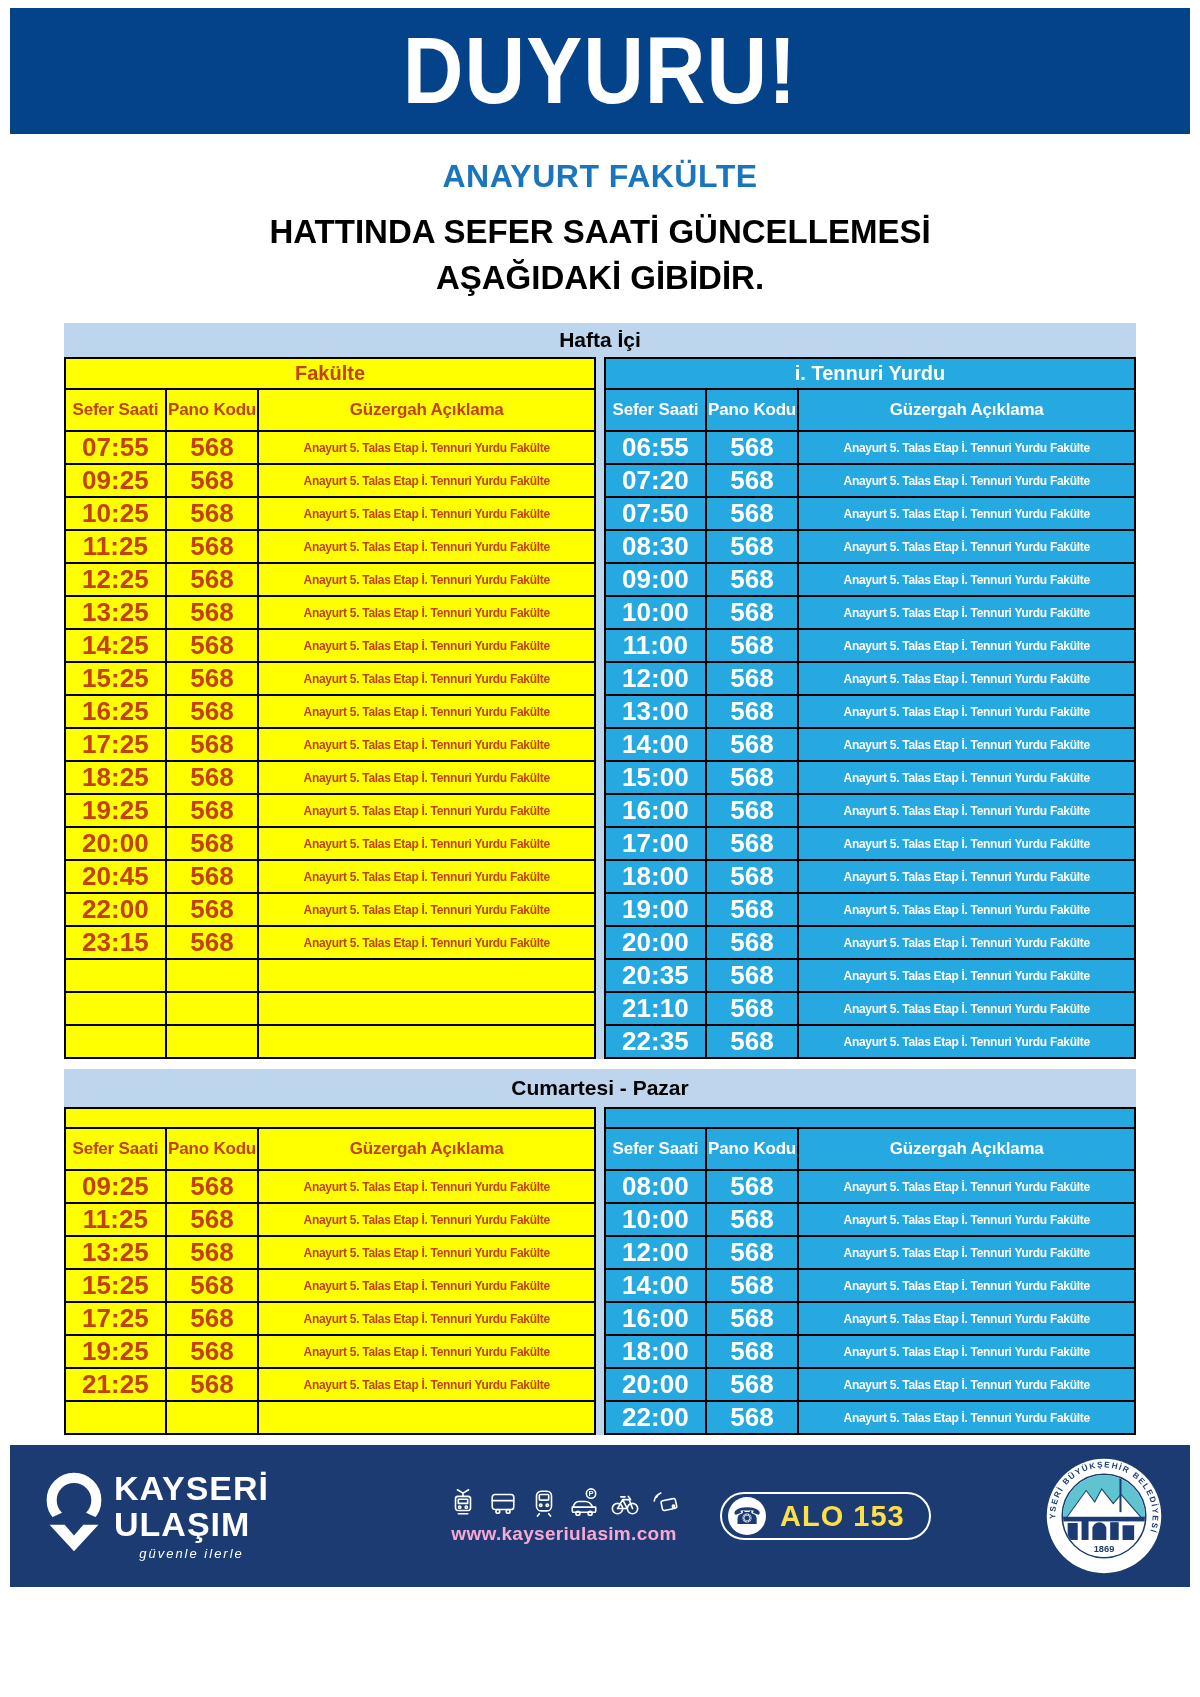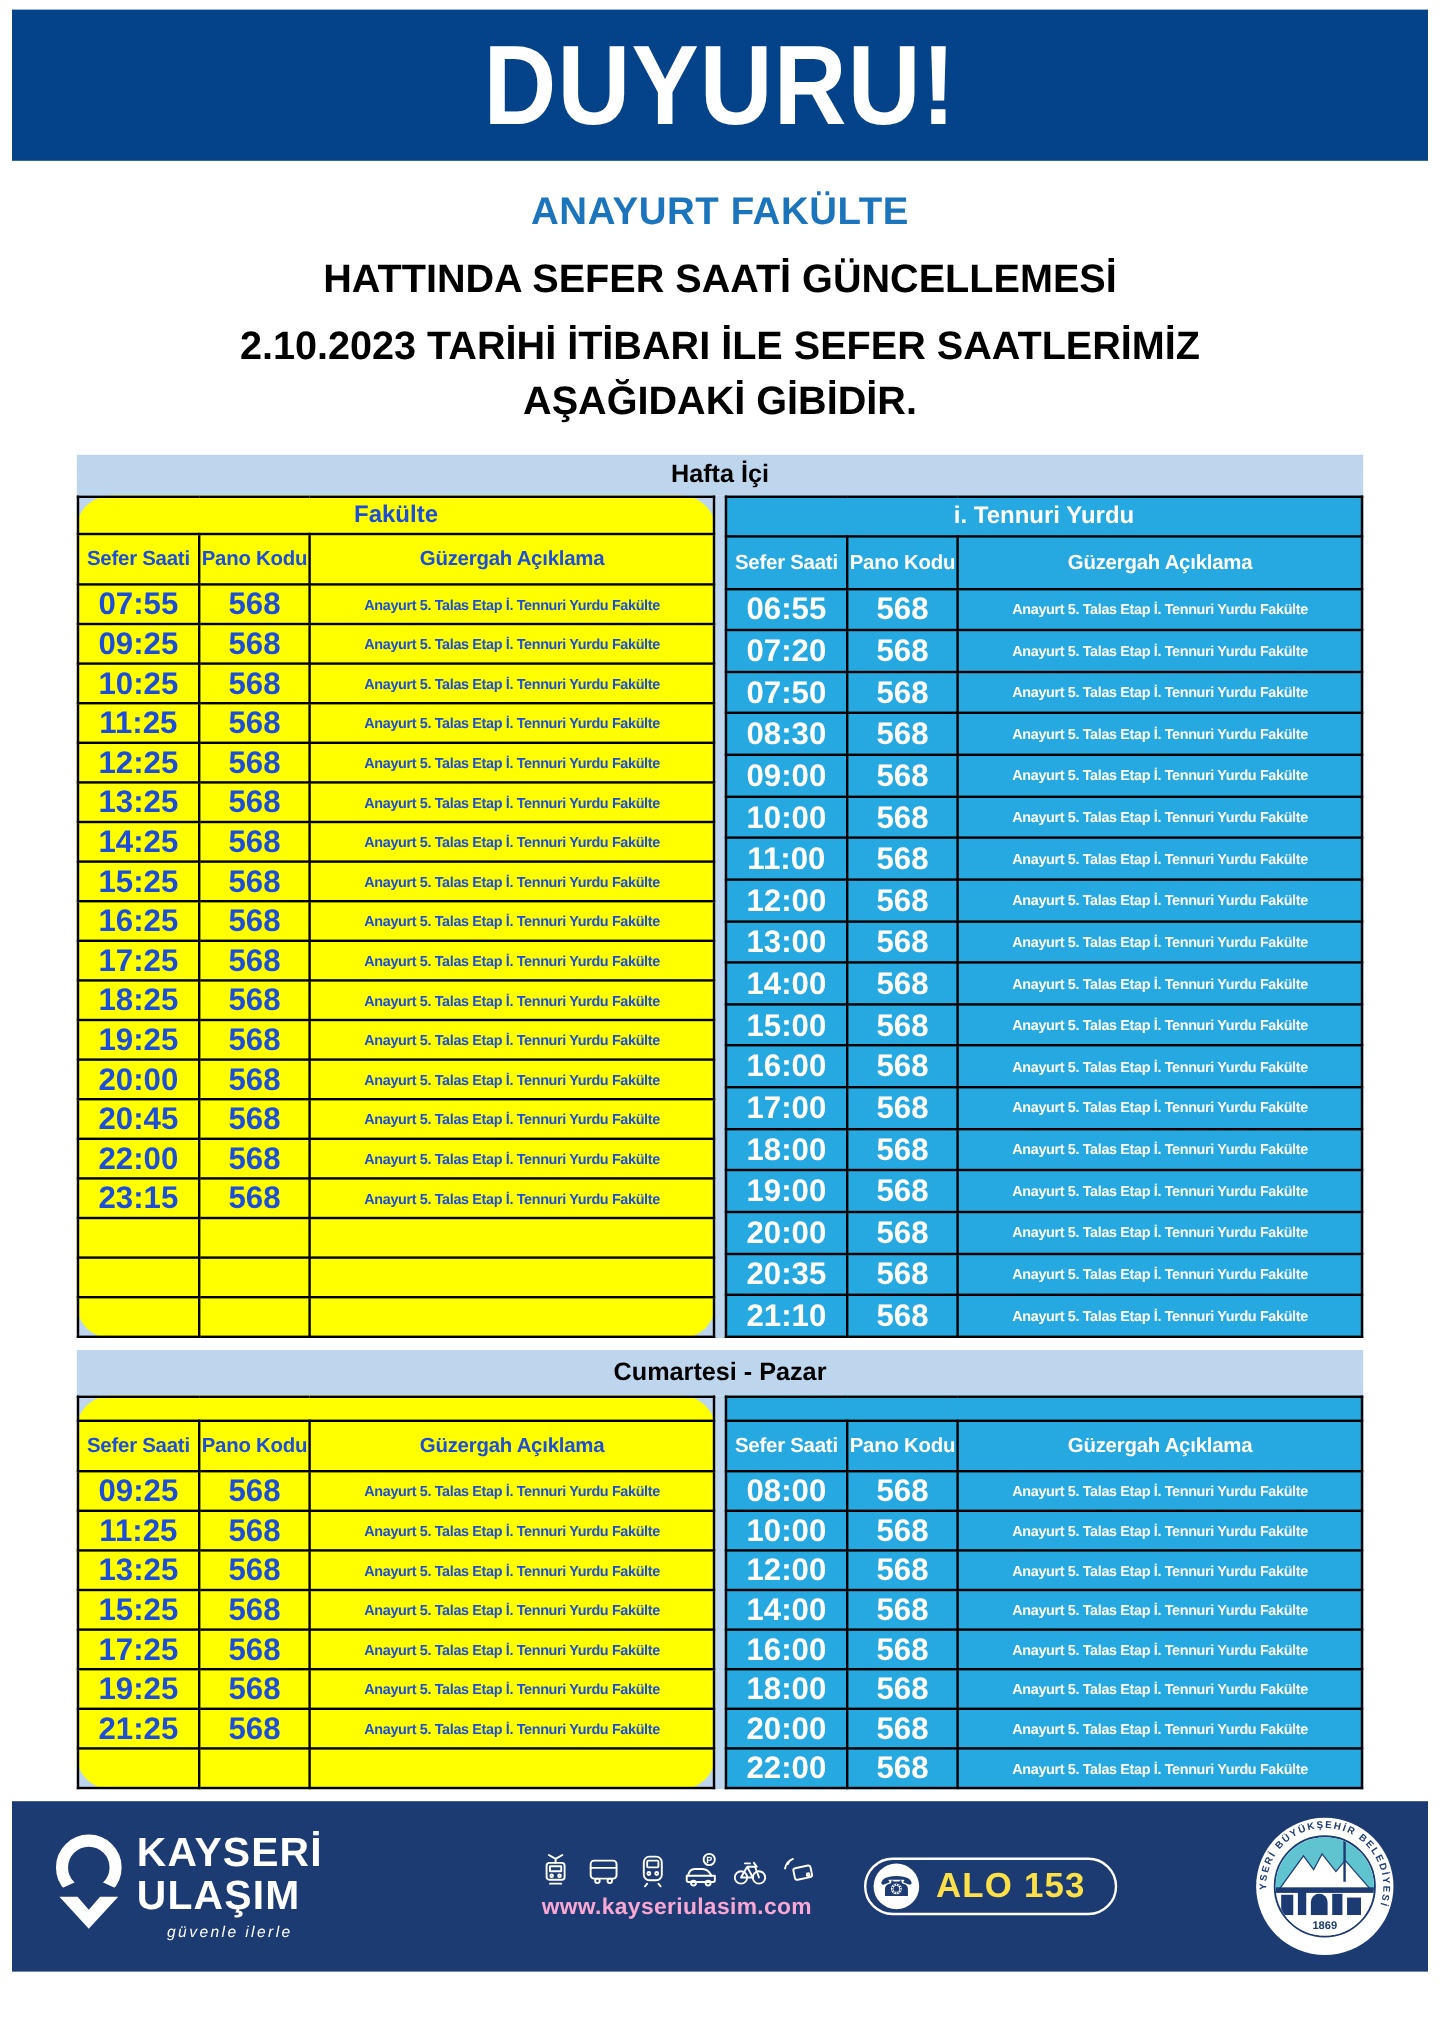--- a/index.html
+++ b/index.html
@@ -40,21 +40,21 @@
     overflow:hidden;white-space:nowrap;padding:0;}
   .t col.c0{width:19%;}
   .t col.c1{width:17.5%;}
   .t col.c2{width:63.5%;}
   .t tr.band th{height:31px;font-size:20px;}
   .weekend .t tr.band th{height:20px;}
   .t tr.cols th{height:42px;font-size:17px;letter-spacing:-.2px;}
   .t td{height:33px;}
   .t td.c0,.t td.c1{font-size:26px;font-weight:bold;}
   .t td.c2{font-size:12px;font-weight:bold;letter-spacing:-.3px;}
-  .t.yellow{background:var(--table-yellow);color:#1d4ed8;border-radius:28px;}
+  .t.yellow{background:var(--table-yellow);color:#c2410c;}
   .t.blue{background:var(--table-blue);color:#fff;}
   
   .footer{margin:10px 10px 0;height:142px;background:var(--footer-navy);
     display:flex;align-items:center;padding:0 28px;}
   .brand{display:flex;align-items:center;gap:4px;width:352px;flex:none;}
   .pin{width:72px;height:102px;flex:none;}
   .brand-line{color:#fff;font-size:34px;font-weight:bold;line-height:1.04;letter-spacing:1px;}
   .tagline{color:#fff;font-size:13px;font-style:italic;letter-spacing:2px;margin-top:4px;text-align:center;}
   .center{width:232px;margin-left:58px;text-align:center;flex:none;}
   .ticons{display:flex;justify-content:space-between;align-items:flex-end;}
@@ -76,21 +76,20 @@
 
 <div class="page">
 
   <header class="banner">
     <div class="banner-title">DUYURU!</div>
   </header>
 
   <div class="headings">
     <div class="line-name">ANAYURT FAKÜLTE</div>
     <div class="sub">HATTINDA SEFER SAATİ GÜNCELLEMESİ</div>
-    <div class="sub">2.10.2023 TARİHİ İTİBARI İLE SEFER SAATLERİMİZ</div>
     <div class="sub sub-last">AŞAĞIDAKİ GİBİDİR.</div>
   </div>
 
   <div class="tables">
 
     <section class="period weekday">
       <div class="period-title">Hafta İçi</div>
       <div class="pair">
         <table class="t yellow">
             <colgroup>
@@ -299,20 +298,25 @@
                 <td class="c1">568</td>
                 <td class="c2">Anayurt 5. Talas Etap İ. Tennuri Yurdu Fakülte</td>
               </tr>
               <tr class="row">
                 <td class="c0">20:35</td>
                 <td class="c1">568</td>
                 <td class="c2">Anayurt 5. Talas Etap İ. Tennuri Yurdu Fakülte</td>
               </tr>
               <tr class="row">
                 <td class="c0">21:10</td>
+                <td class="c1">568</td>
+                <td class="c2">Anayurt 5. Talas Etap İ. Tennuri Yurdu Fakülte</td>
+              </tr>
+              <tr class="row">
+                <td class="c0">22:35</td>
                 <td class="c1">568</td>
                 <td class="c2">Anayurt 5. Talas Etap İ. Tennuri Yurdu Fakülte</td>
               </tr>
             </tbody>
           </table>
       </div>
     </section>
 
     <section class="period weekend">
       <div class="period-title">Cumartesi - Pazar</div>

